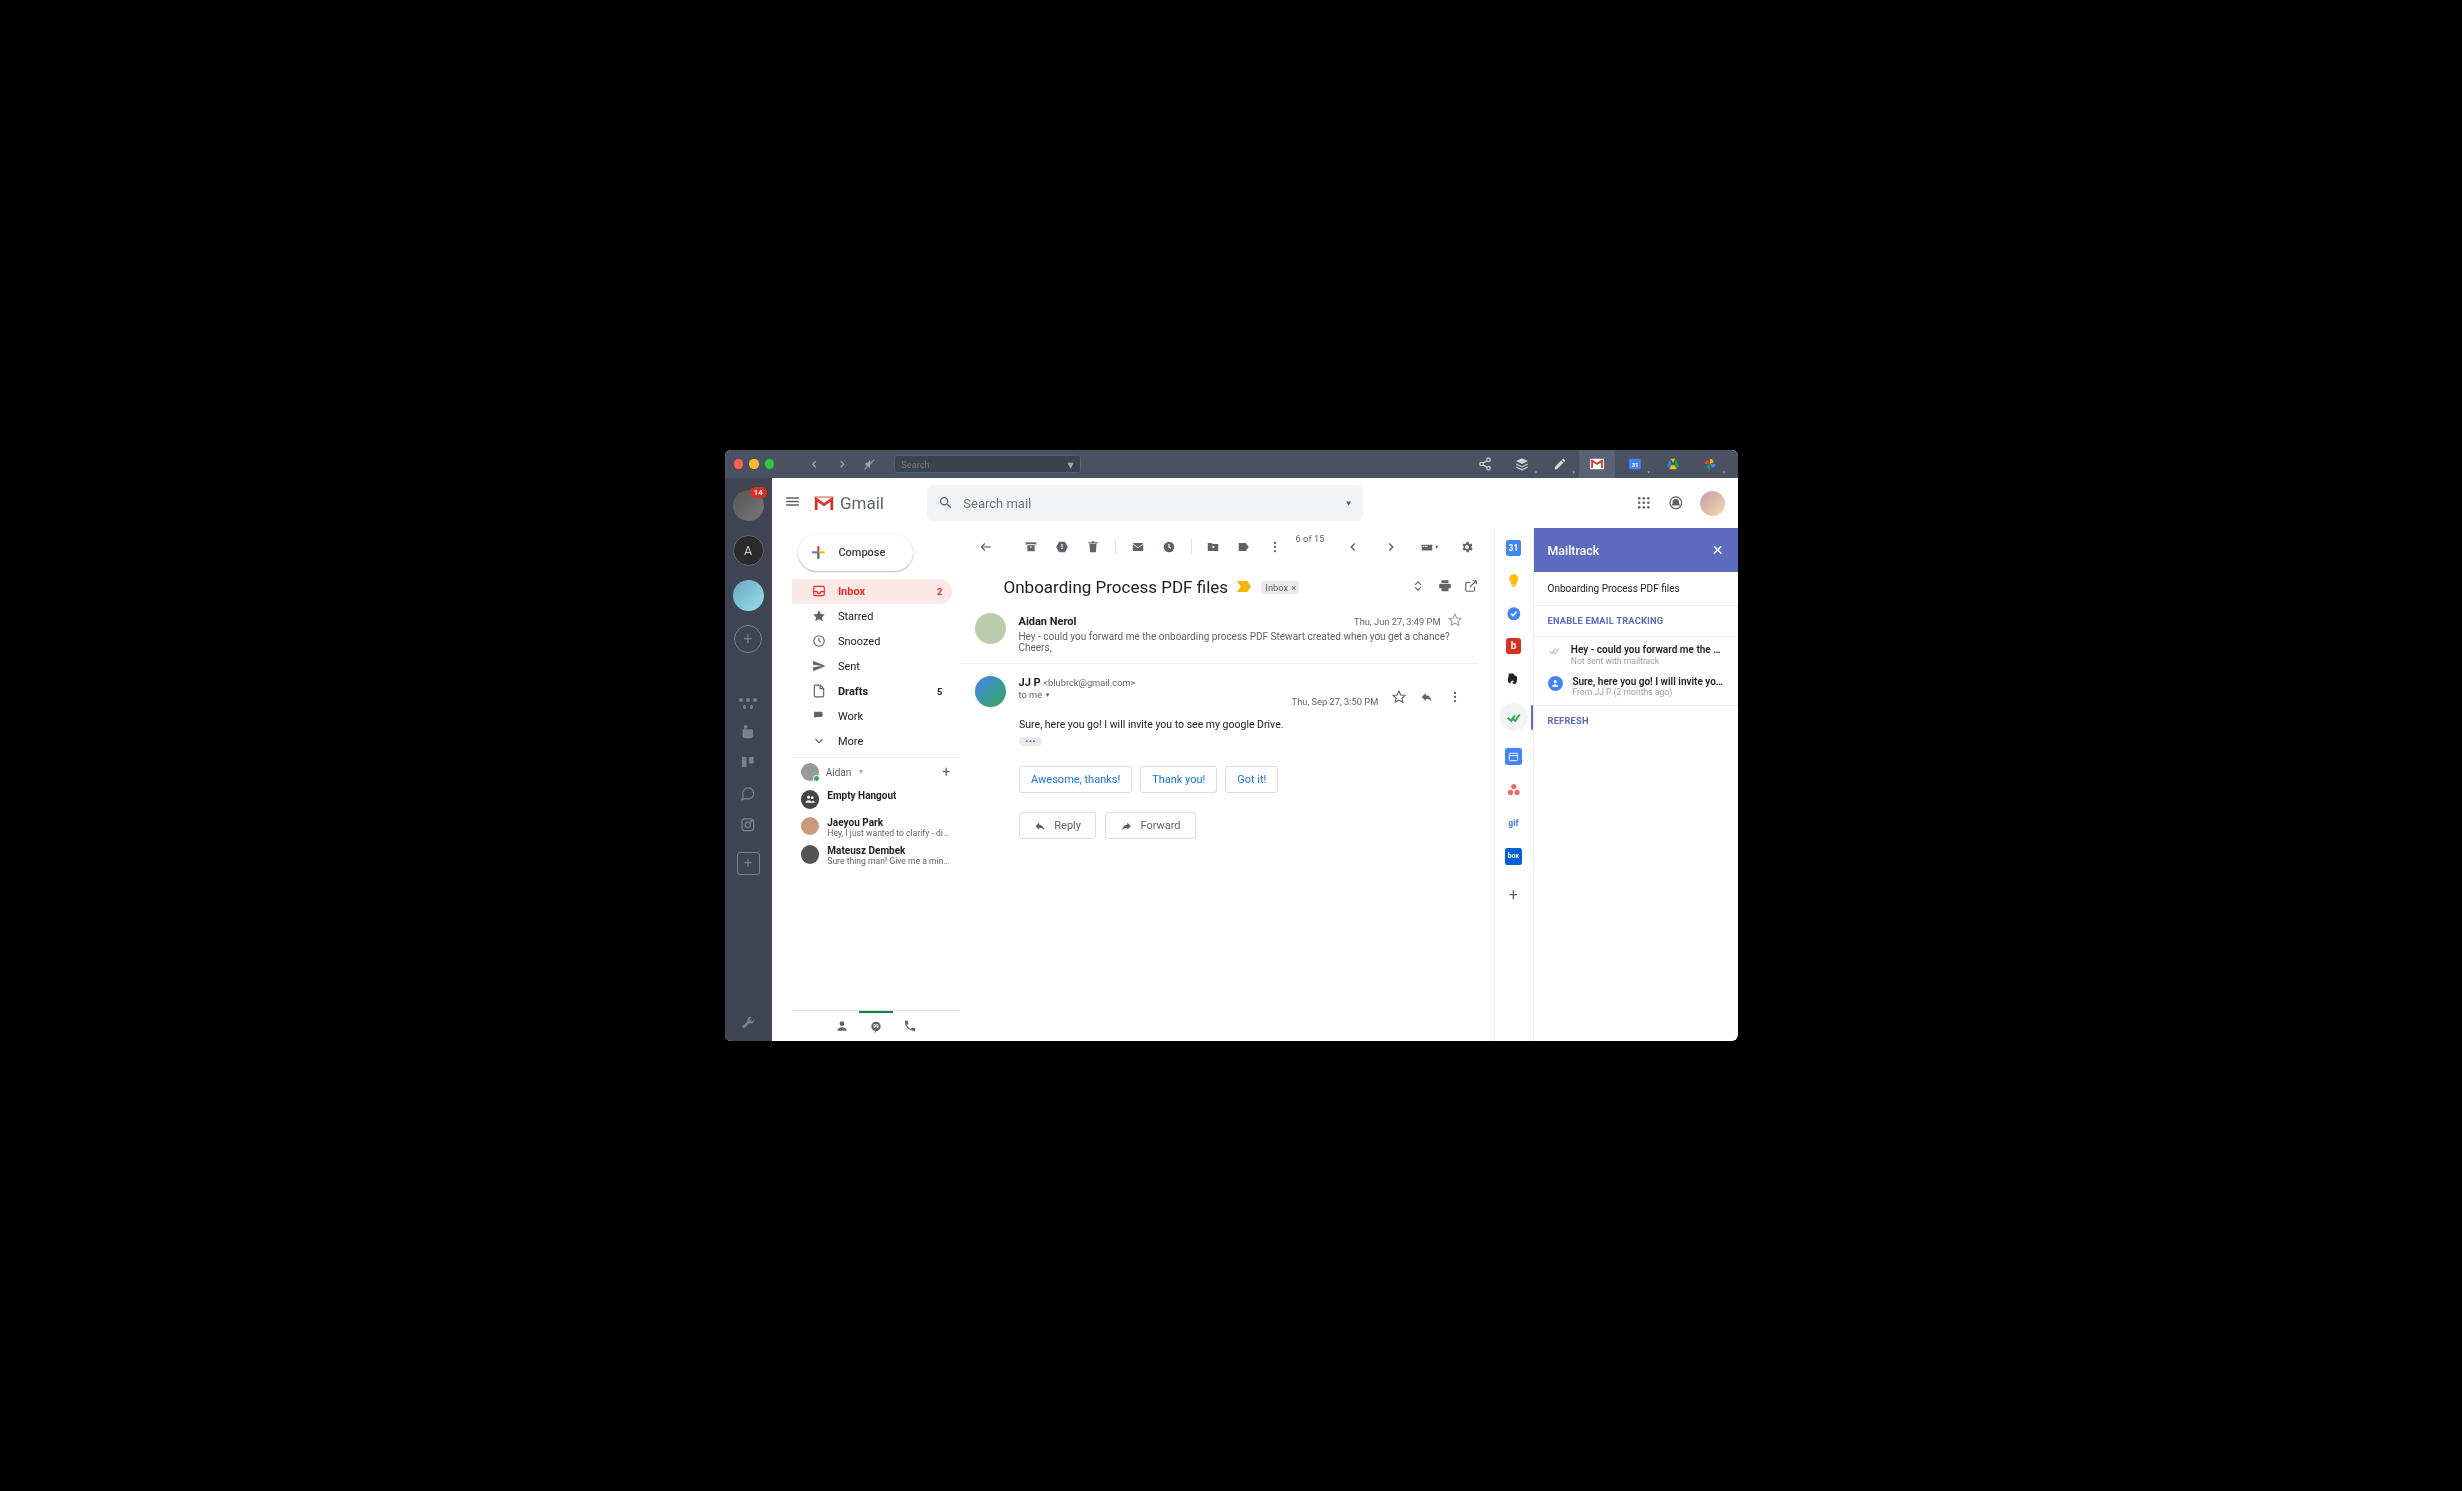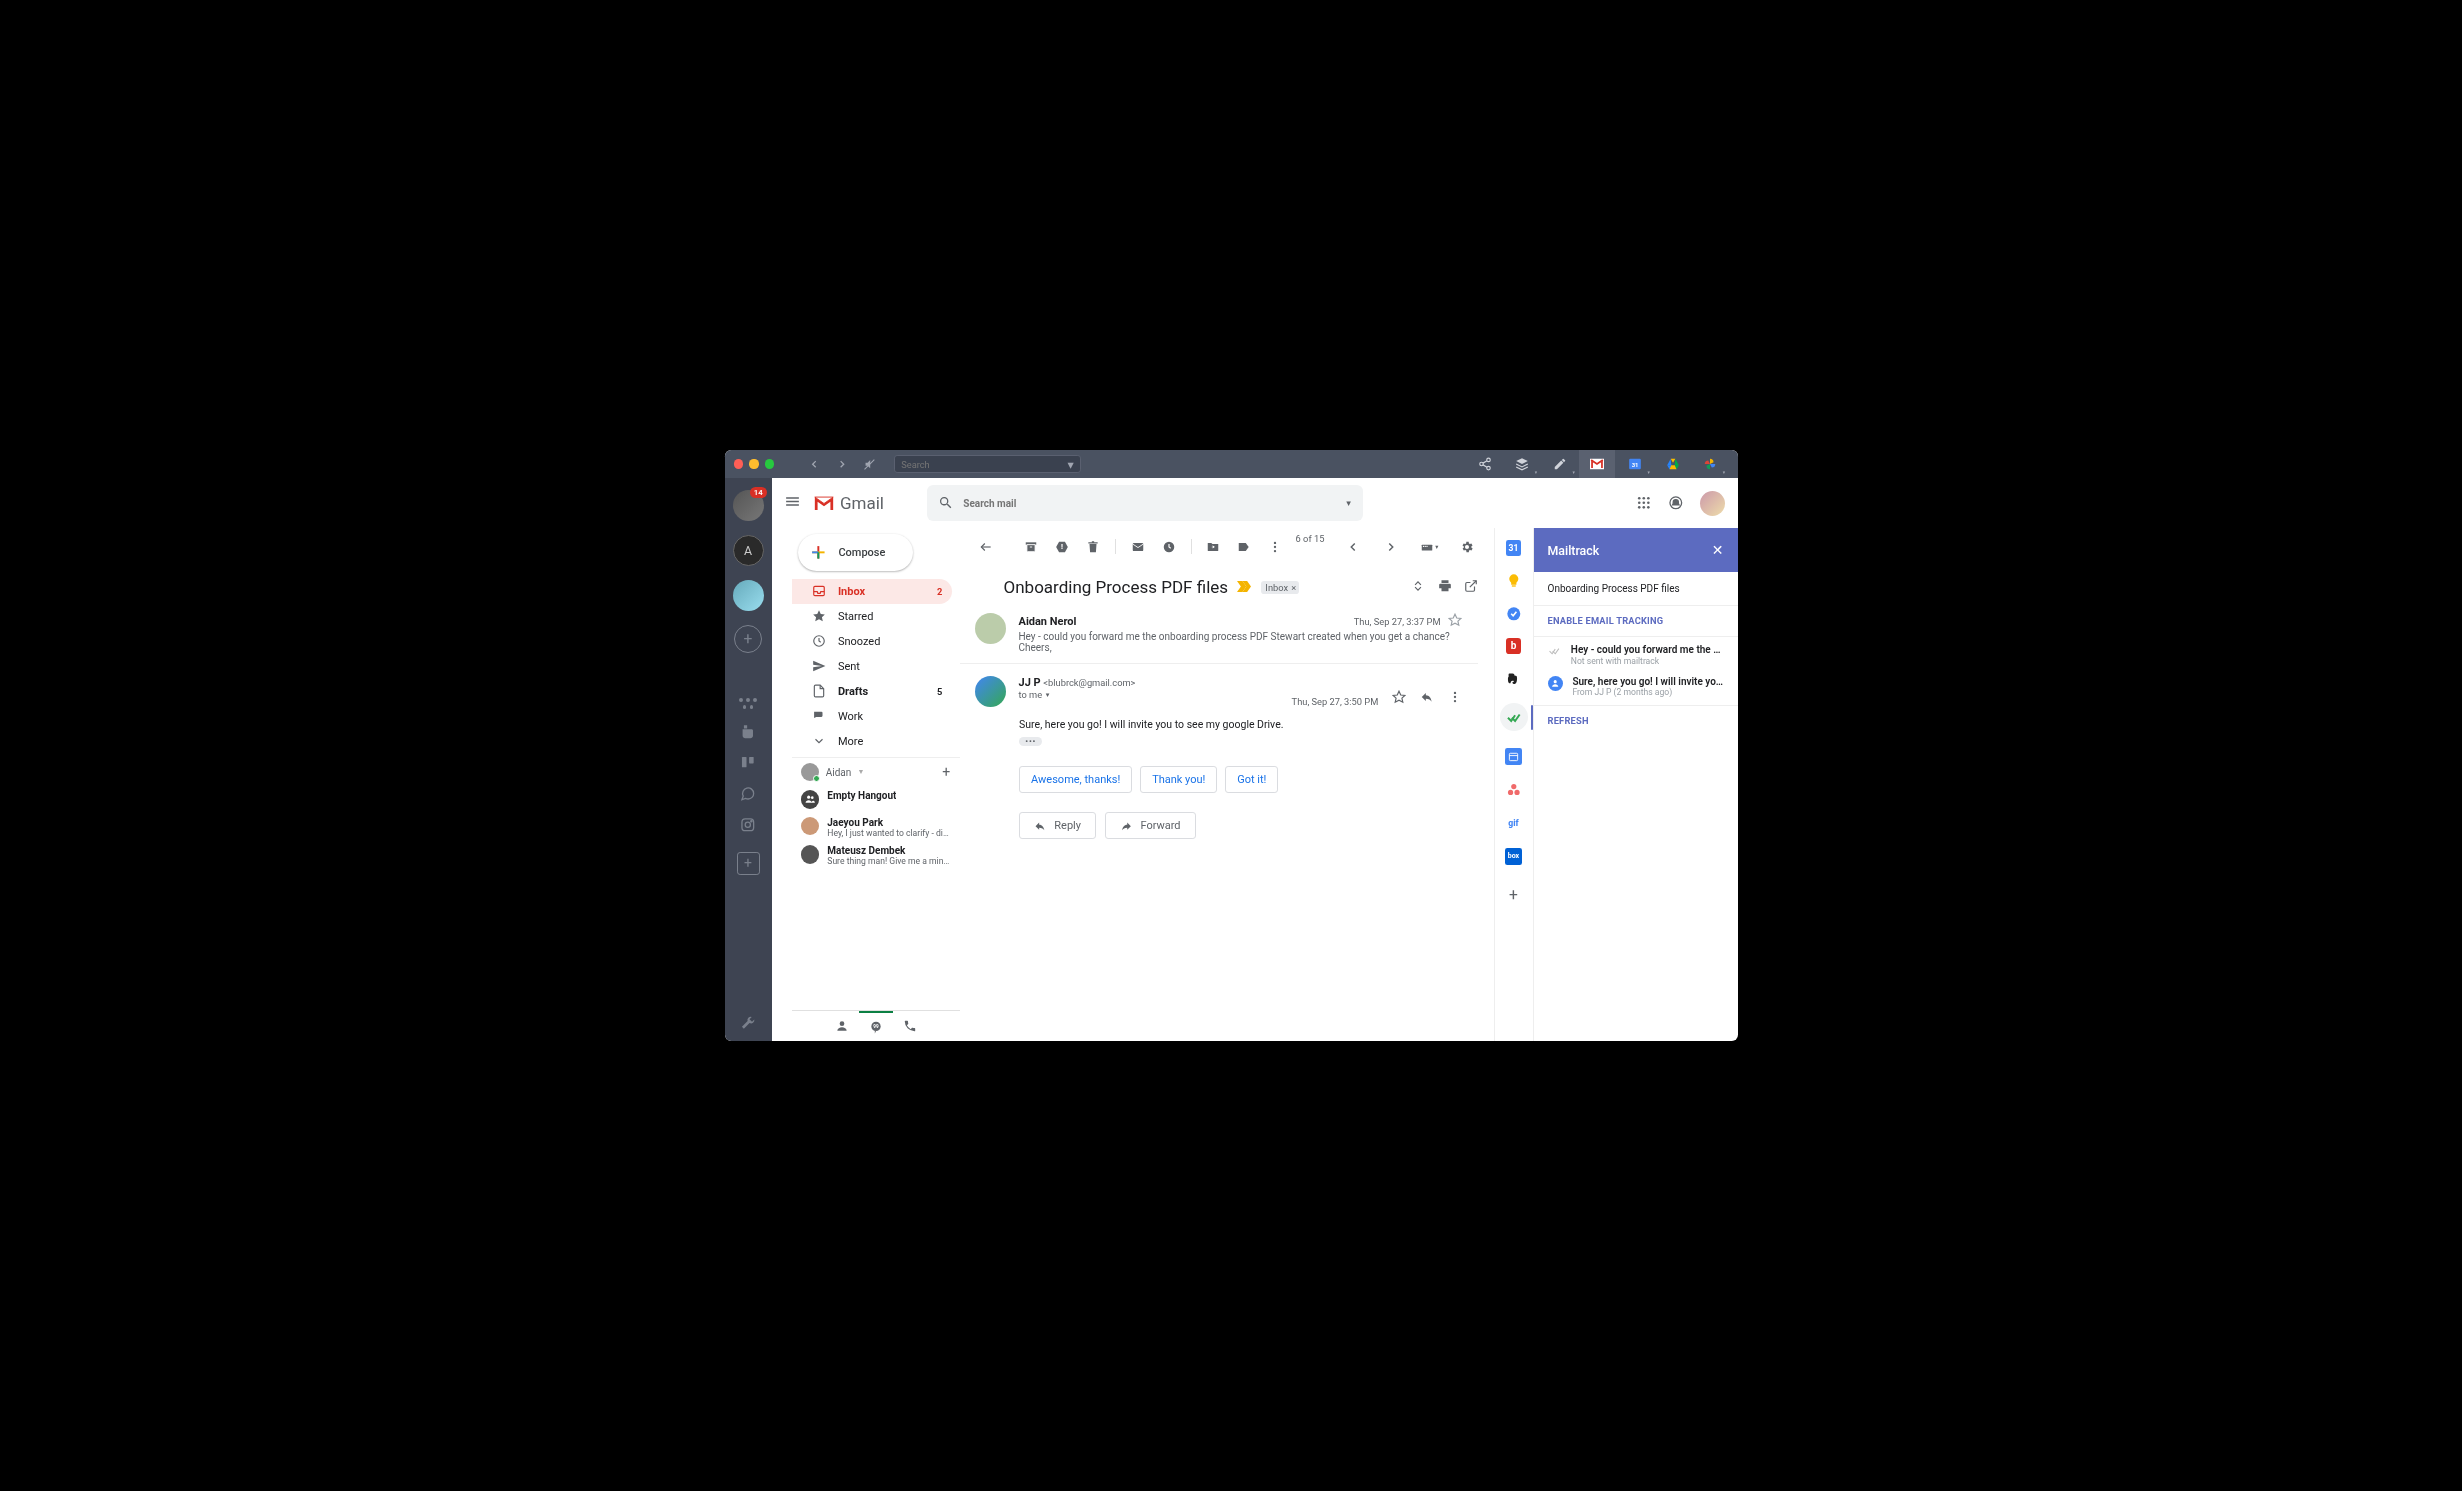--- a/index.html
+++ b/index.html
@@ -44,21 +44,21 @@
 
 .gmail { flex: 1; display: flex; flex-direction: column; overflow: hidden; }
 .gmail-header { height: 50px; display: flex; align-items: center; padding: 0 12.4px; gap: 12.4px; border-bottom: none; }
 .hamburger { color: #5f6368; cursor: pointer; }
 .hamburger svg{width:17px;height:17px;}
 .gmail-logo { display: flex; align-items: center; gap: 4.7px; }
 .gmail-logo .m { width: 22px; height: 17px; }
 .gmail-logo span { font-size: 17px; color: #5f6368; font-weight: 400; }
 .gmail-search { flex: 1; max-width: 436px; height: 36px; background: #f1f3f4; border-radius: 6.2px; display: flex; align-items: center; padding: 0 11px; gap: 9.3px; margin-left: 31px; }
 .gmail-search svg { width: 15.6px; height: 15.6px; color: #5f6368; }
-.gmail-search input { flex: 1; border: none; background: transparent; font-size: 10px; color: #5f6368; outline: none; font-weight: bold; }
+.gmail-search input { flex: 1; border: none; background: transparent; font-size: 13px; color: #5f6368; outline: none; }
 .gmail-search .opts { margin-left: auto; color: #5f6368; cursor: pointer; font-size:7.8px;}
 .gmail-header-right { display: flex; align-items: center; gap: 15.6px; margin-left: auto; }
 .hdr-icon { color: #5f6368; cursor: pointer; width: 17px; height: 17px; display:flex;align-items:center;justify-content:center;}
 .hdr-icon svg{width:15.6px;height:15.6px;}
 .avatar { width: 25px; height: 25px; border-radius: 50%; background: #888; cursor: pointer; }
 
 .gmail-body { flex: 1; display: flex; overflow: hidden; margin-left: 20px; }
 .gmail-nav { width: 168px; display: flex; flex-direction: column; padding-top: 6.2px; position:relative;}
 .compose-btn { margin: 0 6.2px 7.8px 6.2px; height: 37px; border-radius: 18.7px; background: #fff; box-shadow: 0 0.8px 2.3px rgba(0,0,0,.2), 0 0.8px 1.6px rgba(0,0,0,.12); display: flex; align-items: center; gap: 11px; padding: 0 15.6px 0 11px; cursor: pointer; width: 115px; }
 .compose-btn .plus { width: 18.7px; height: 18.7px; }
@@ -576,21 +576,21 @@
                     <line x1="10" y1="14" x2="21" y2="3"></line>
                   </svg></span>
             </div>
           </div>
 
           <div class="msg-collapsed">
             <div class="av" style="background:#bca;"></div>
             <div class="body">
               <div class="row1">
                 <span class="sender">Aidan Nerol</span>
-                <span class="date">Thu, Sep 27, 3:37 PM</span>
+                <span class="date">Thu, Jun 27, 3:49 PM</span>
                 <span class="star"><svg viewBox="0 0 24 24" fill="none" stroke="currentColor" stroke-width="2">
                       <polygon points="12 2 15 8.5 22 9.3 17 14 18.5 21 12 17.5 5.5 21 7 14 2 9.3 9 8.5"></polygon>
                     </svg></span>
               </div>
               <div class="snippet">Hey - could you forward me the onboarding process PDF Stewart created when you get a chance? Cheers,</div>
             </div>
           </div>
 
           <div class="msg-open">
             <div class="msg-open-hdr">

